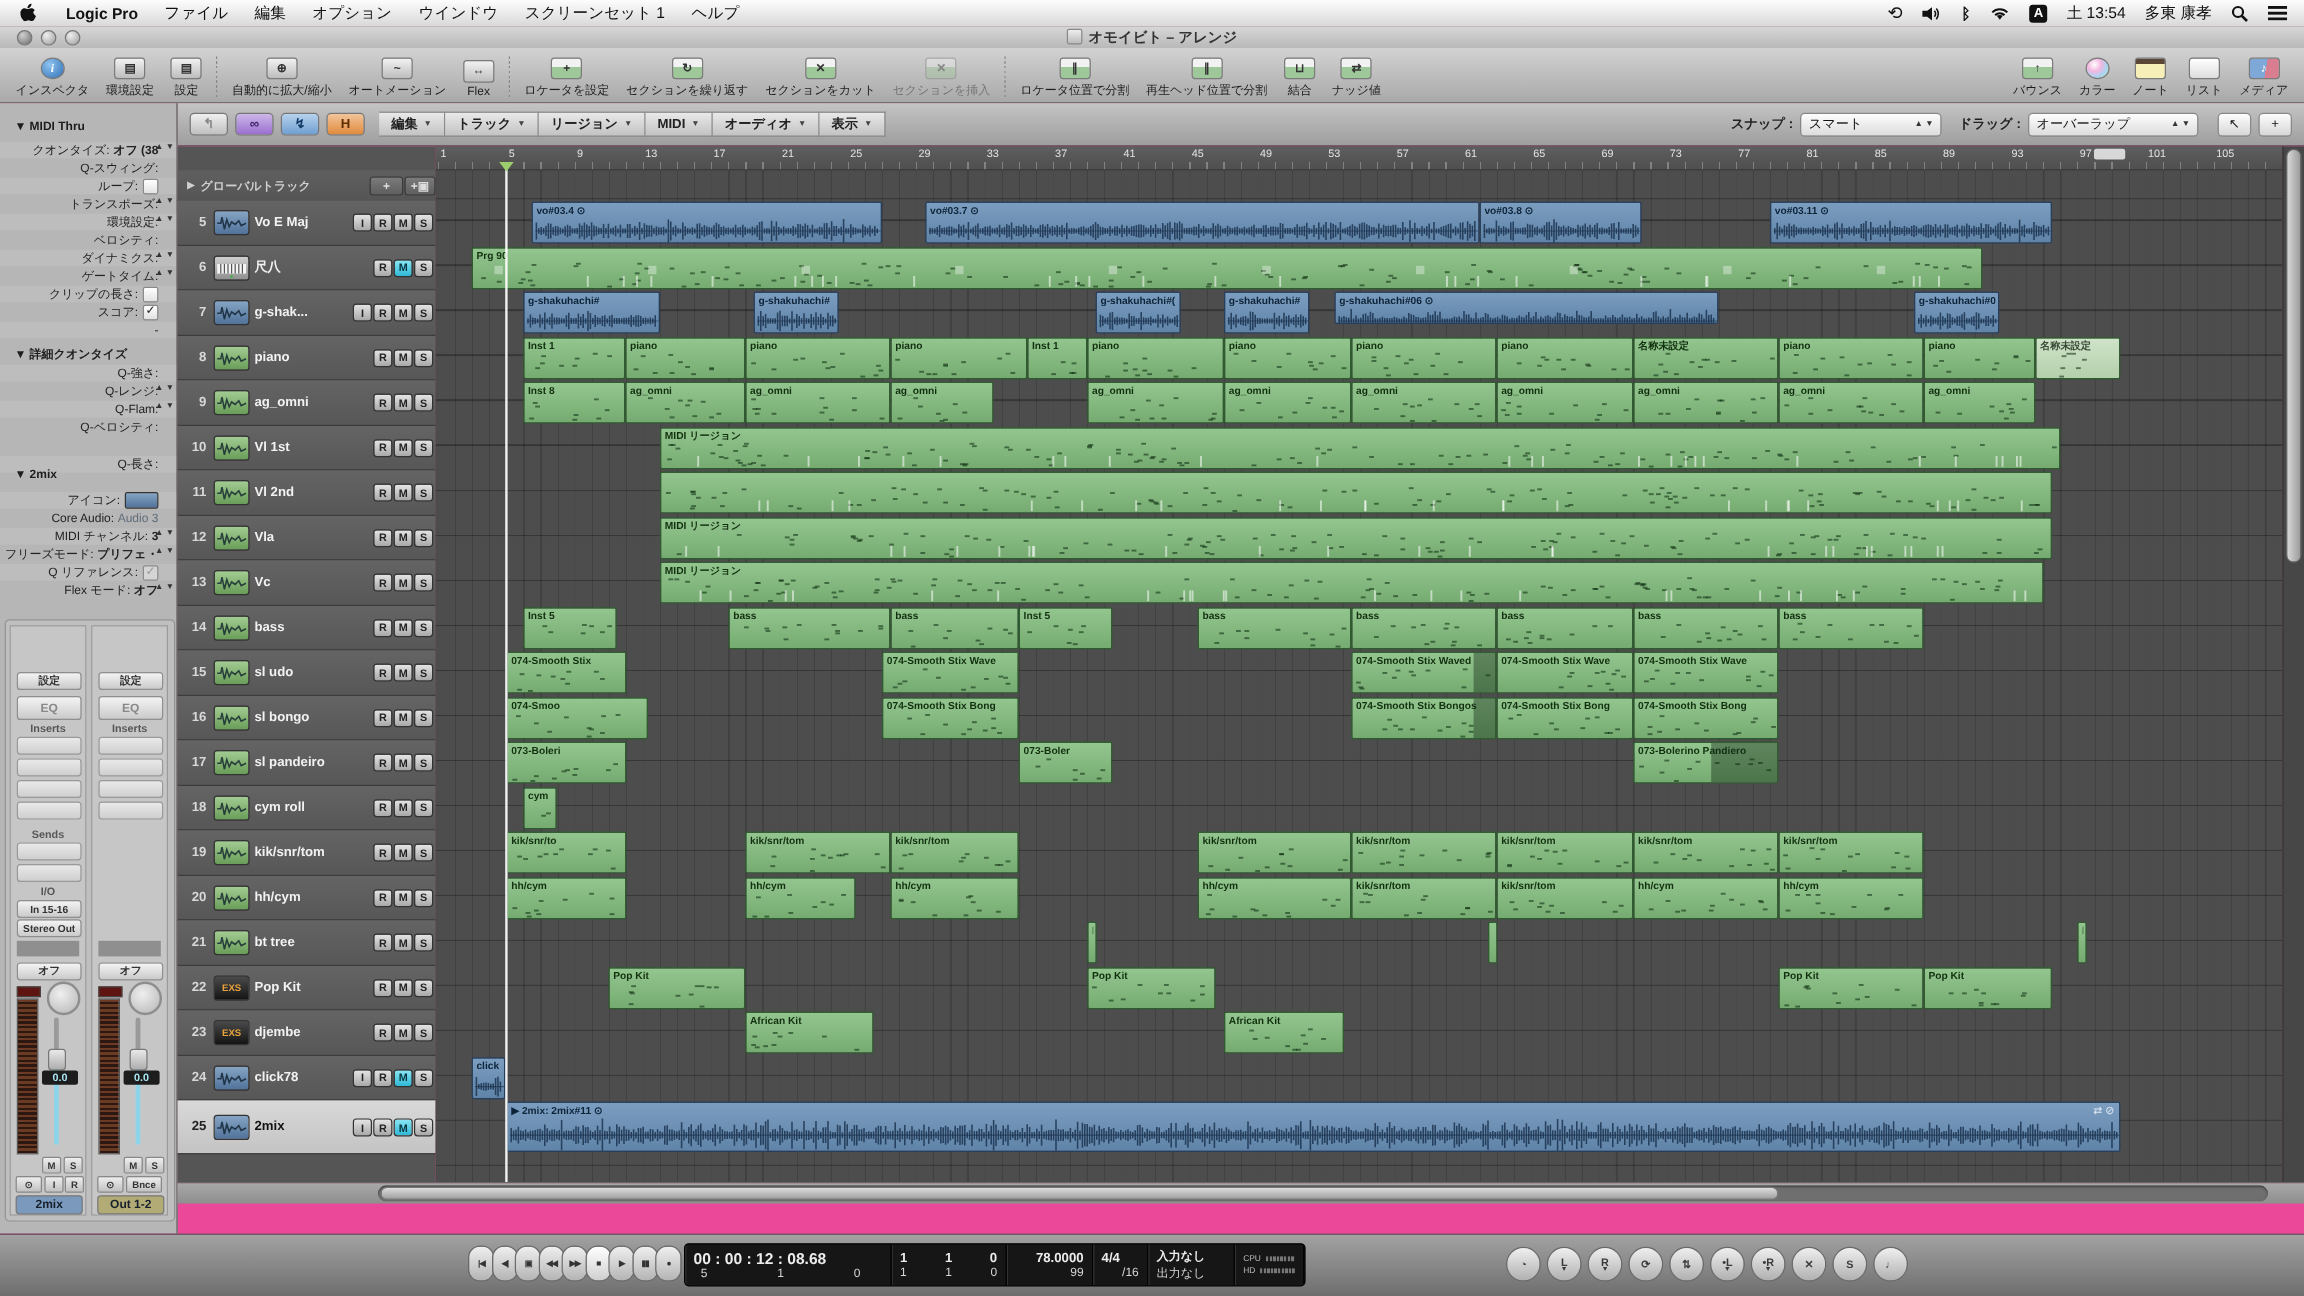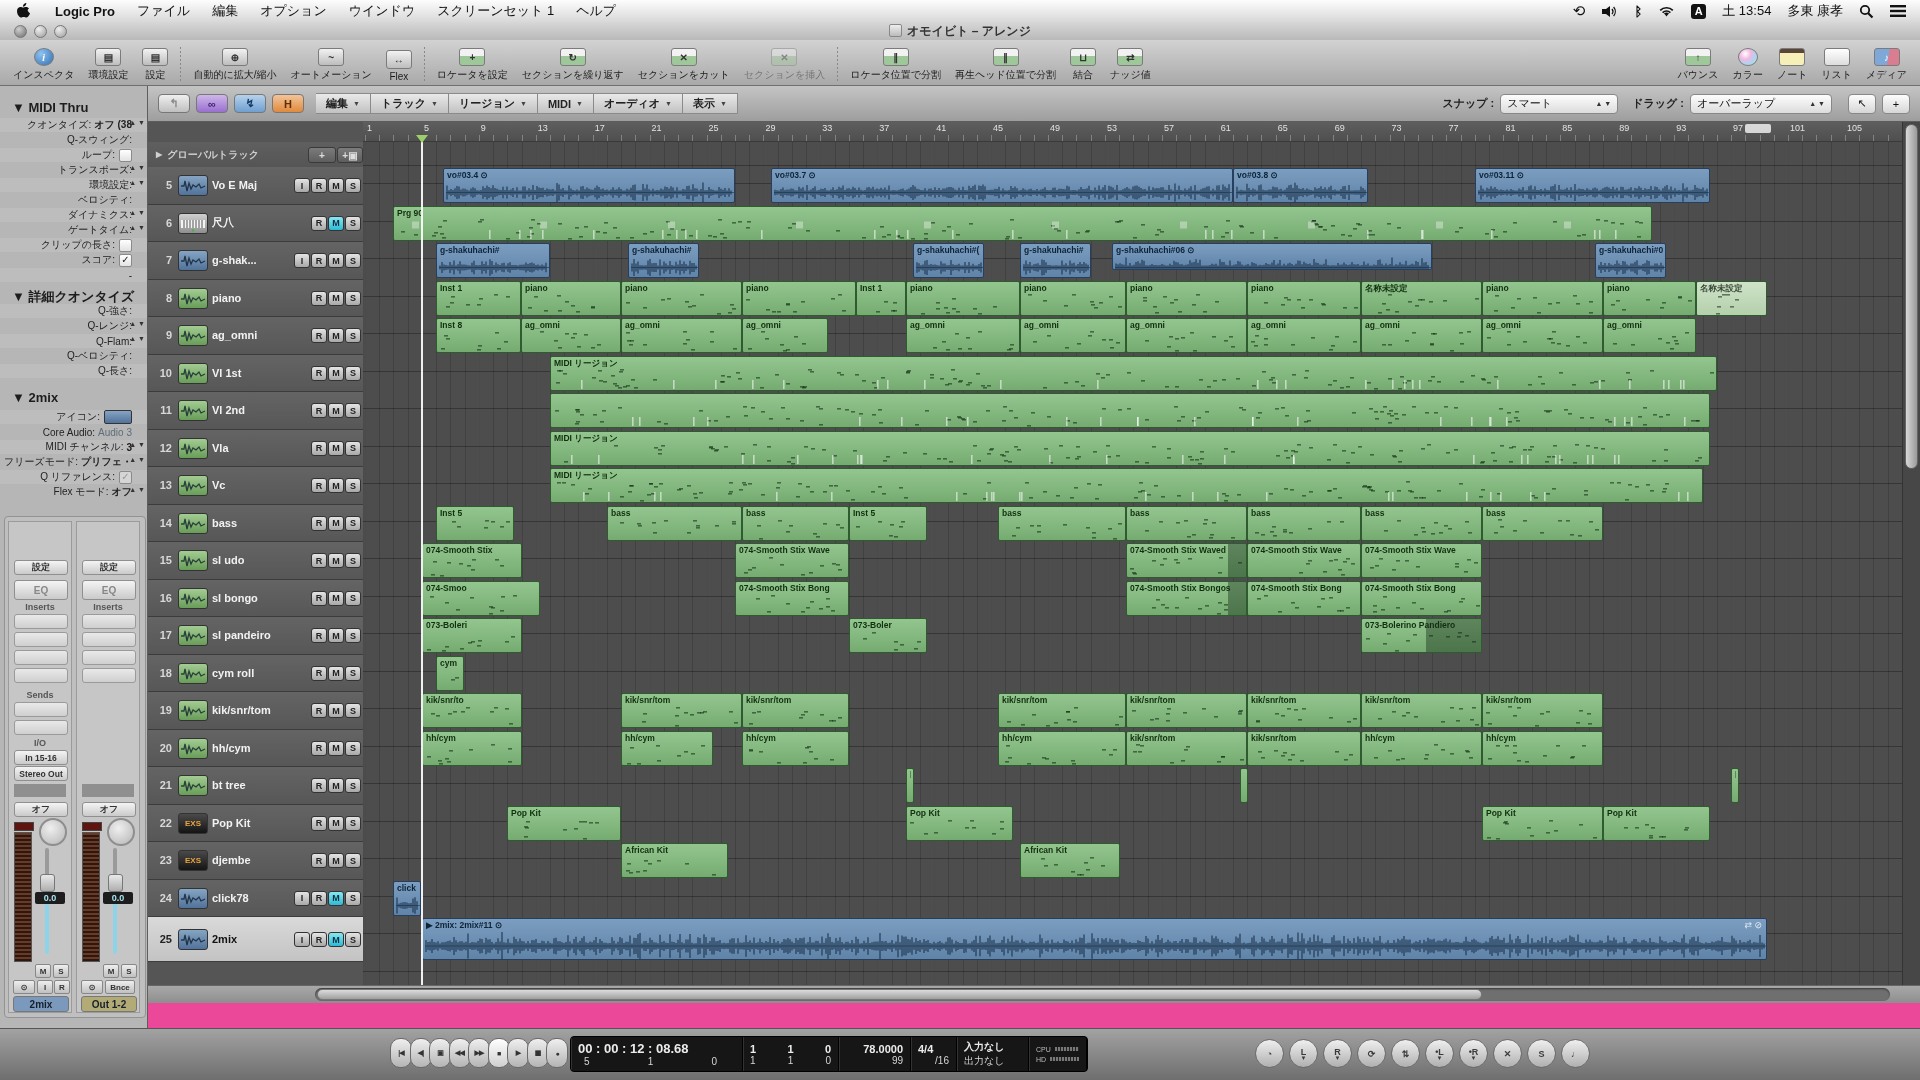--- a/index.html
+++ b/index.html
@@ -63,21 +63,21 @@
   .ab-ddlabel{font-size:11px;font-weight:bold;color:#222;}
   .ab-dd{height:18px;min-width:104px;padding:0 6px;border:1px solid #888;border-radius:4px;
     background:linear-gradient(#fdfdfd,#dcdcdc);display:flex;align-items:center;justify-content:space-between;
     font-size:11px;color:#111;}
   .ab-tool{width:26px;height:18px;border:1px solid #888;border-radius:4px;
     background:linear-gradient(#fdfdfd,#d6d6d6);display:flex;align-items:center;justify-content:center;
     font-size:11px;color:#111;}
   
   #inspector{position:absolute;left:0;top:86px;width:148px;height:942px;background:#b6b6b6;
     border-right:1px solid #5e5e5e;box-sizing:border-box;overflow:hidden;}
-  .insp-hdr{position:absolute;left:0;width:164px;font-size:13px;font-weight:bold;color:#1d1d1d;padding-left:12px;box-sizing:border-box;}
+  .insp-hdr{position:absolute;left:0;width:164px;font-size:10px;font-weight:bold;color:#1d1d1d;padding-left:12px;box-sizing:border-box;}
   .insp-row{position:absolute;left:0;width:148px;height:14px;font-size:10px;color:#222;
     display:flex;align-items:center;justify-content:flex-end;padding-right:16px;box-sizing:border-box;}
   .insp-row.stripe{background:rgba(255,255,255,.10);}
   .insp-val{font-weight:bold;margin-left:3px;}
   .insp-val.dim{color:#5f6d7a;font-weight:normal;}
   .stepper{position:absolute;right:3px;top:2px;font-size:7px;line-height:5px;color:#333;text-align:center;}
   .chk{width:11px;height:11px;border:1px solid #8a8a8a;border-radius:2px;background:linear-gradient(#fff,#e2e2e2);
     margin-left:4px;font-size:10px;line-height:10px;color:#222;text-align:center;}
   .chk.dim{color:#999;background:#d5d5d5;}
   .strips{position:absolute;left:4px;top:430px;width:140px;height:500px;
@@ -419,21 +419,21 @@
 ▼</div>
       </div>
       <div class="insp-row stripe" style="top: 248px;">
         <div>Q-Flam:</div>
         <div class="stepper">▲
 ▼</div>
       </div>
       <div class="insp-row" style="top: 263px;">
         <div>Q-ベロシティ:</div>
       </div>
-      <div class="insp-row stripe" style="top: 278px;">
+      <div class="insp-row stripe" style="top: 294px;">
         <div>Q-長さ:</div>
       </div>
       <div class="insp-hdr" style="top: 304px;">▼ 2mix</div>
       <div class="insp-row stripe" style="top: 324px;">
         <div>アイコン:</div>
         <div style="width: 26px; height: 12px; border-radius: 2px; margin-left: 4px; background: linear-gradient(rgb(134, 165, 196), rgb(81, 114, 154)); border: 1px solid rgb(51, 51, 51);"></div>
       </div>
       <div class="insp-row" style="top: 339px;">
         <div>Core Audio:</div>
         <div class="insp-val dim">Audio 3</div>

